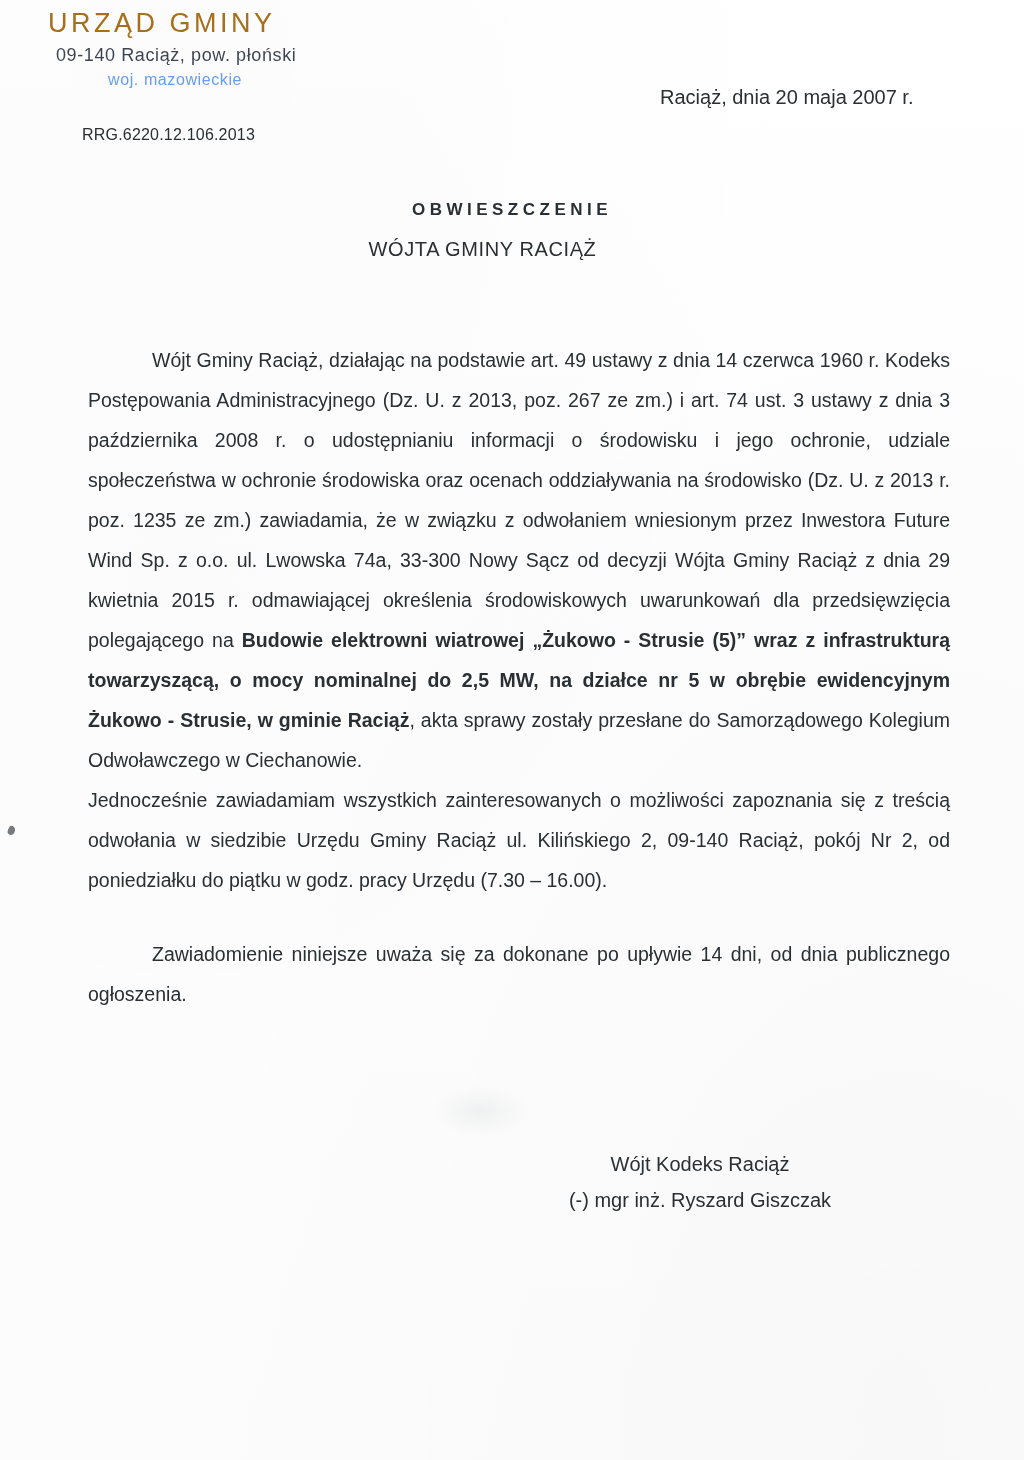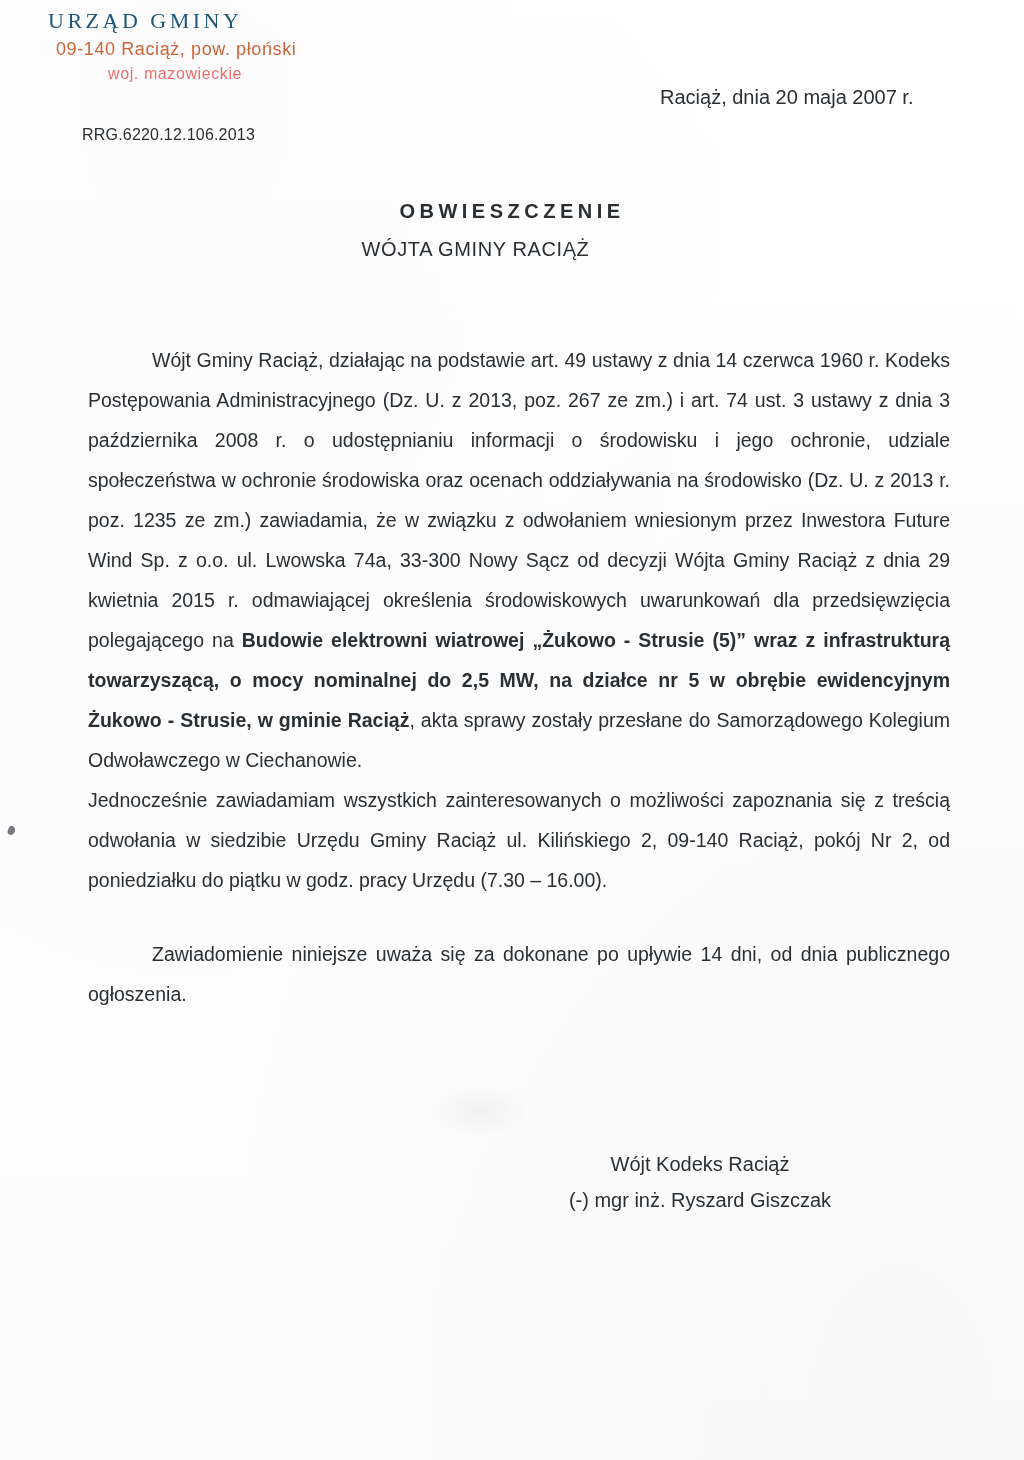--- a/index.html
+++ b/index.html
@@ -32,43 +32,43 @@
   .stamp {
     position: absolute;
     left: 48px;
     top: 8px;
     width: 380px;
     color: #cf5f86;
     line-height: 1.15;
     opacity: 0.92;
   }
   .stamp-line1 {
-    font-family: Liberation Serif, serif;
-    font-size: 22px;
+    font-family: Liberation Sans, sans-serif;
+    font-size: 27px;
     letter-spacing: 3.5px;
-    color: #0c4a6e;
+    color: #a16207;
     white-space: nowrap;
   }
   .stamp-line2 {
     font-family: "Liberation Sans", sans-serif;
     font-size: 18px;
     letter-spacing: 0.6px;
     margin-top: 6px;
     margin-left: 8px;
-    color: #c2410c;
+    color: #0f172a;
     white-space: nowrap;
     opacity: 0.88;
   }
   .stamp-line3 {
     font-family: "Liberation Sans", sans-serif;
     font-size: 16px;
     letter-spacing: 0.6px;
     margin-top: 5px;
     margin-left: 60px;
-    color: #ef4444;
+    color: #3b82f6;
     white-space: nowrap;
     opacity: 0.85;
   }
 
   
   .ref-no {
     position: absolute;
     left: 82px;
     top: 126px;
     font-size: 16px;
@@ -83,28 +83,28 @@
     white-space: nowrap;
   }
 
   
   .title-main {
     position: absolute;
     top: 200px;
     left: 0;
     width: 1024px;
     text-align: center;
-    font-size: 20px;
+    font-size: 17px;
     font-weight: bold;
     letter-spacing: 4.5px;
   }
   .title-sub {
     position: absolute;
     top: 238px;
-    left: 1px;
+    left: 8px;
     width: 949px;
     text-align: center;
     font-size: 20px;
     letter-spacing: 0.6px;
   }
 
   
   .body {
     position: absolute;
     left: 88px;

